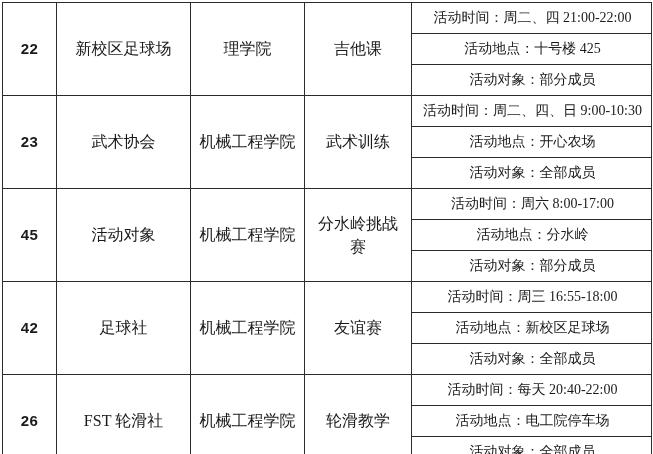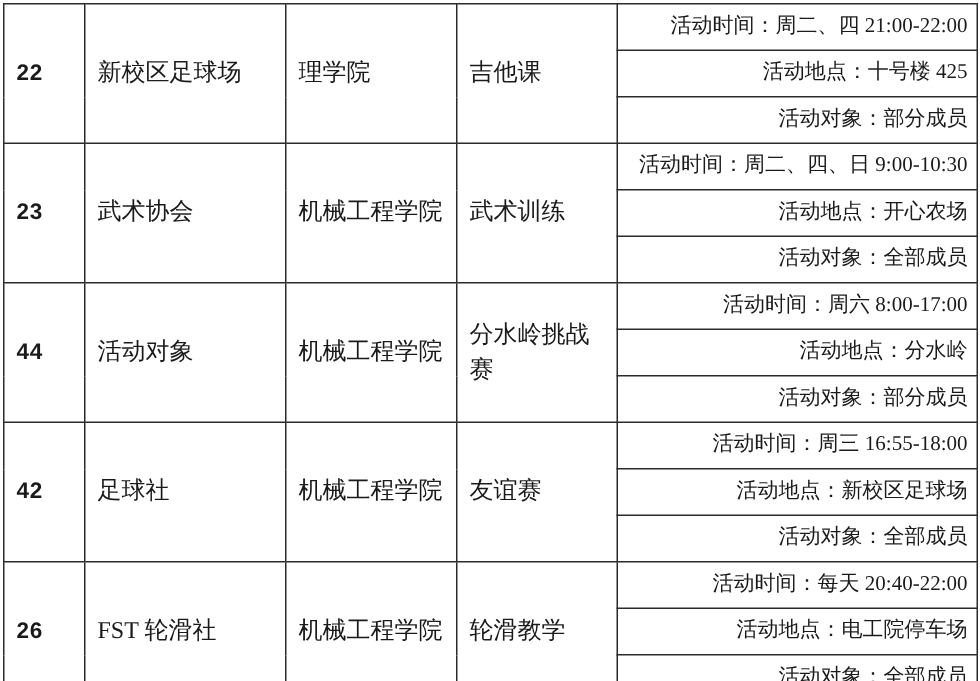--- a/index.html
+++ b/index.html
@@ -18,32 +18,33 @@
     border-collapse: collapse;
     table-layout: fixed;
     margin: 2px 0 0 2px;
     width: 649px;
   }
   table.club-table td {
     border: 1px solid #2b2b2b;
     font-size: 16px;
     line-height: 1.45;
     vertical-align: middle;
+    text-align: center;
     padding: 0 8px;
     overflow: hidden;
     word-break: break-all;
   }
   table.club-table td.num {
     font-family: "Liberation Sans", "DejaVu Sans", sans-serif;
     font-weight: 700;
     font-size: 15px;
     letter-spacing: 0.5px;
   }
   table.club-table td.detail {
-    text-align: right;
+    text-align: center;
     font-size: 14px;
     height: 30px;
     padding: 0 6px 0 8px;
     white-space: nowrap;
   }
 </style>
 </head>
 <body>
 
 <table class="club-table">
@@ -78,21 +79,21 @@
     <td class="detail">活动时间：周二、四、日 9:00-10:30</td>
   </tr>
   <tr>
     <td class="detail">活动地点：开心农场</td>
   </tr>
   <tr>
     <td class="detail">活动对象：全部成员</td>
   </tr>
 
   <tr>
-    <td class="num" rowspan="3">44</td>
+    <td class="num" rowspan="3">45</td>
     <td rowspan="3">活动对象</td>
     <td rowspan="3">机械工程学院</td>
     <td rowspan="3">分水岭挑战赛</td>
     <td class="detail">活动时间：周六 8:00-17:00</td>
   </tr>
   <tr>
     <td class="detail">活动地点：分水岭</td>
   </tr>
   <tr>
     <td class="detail">活动对象：部分成员</td>

